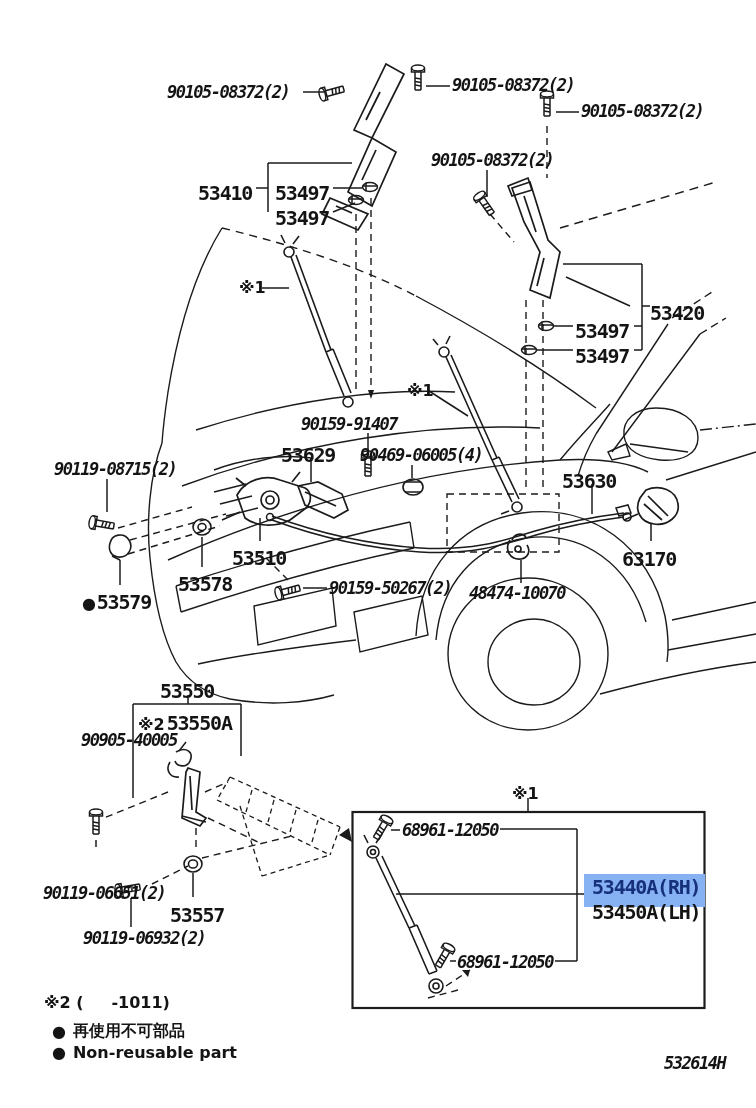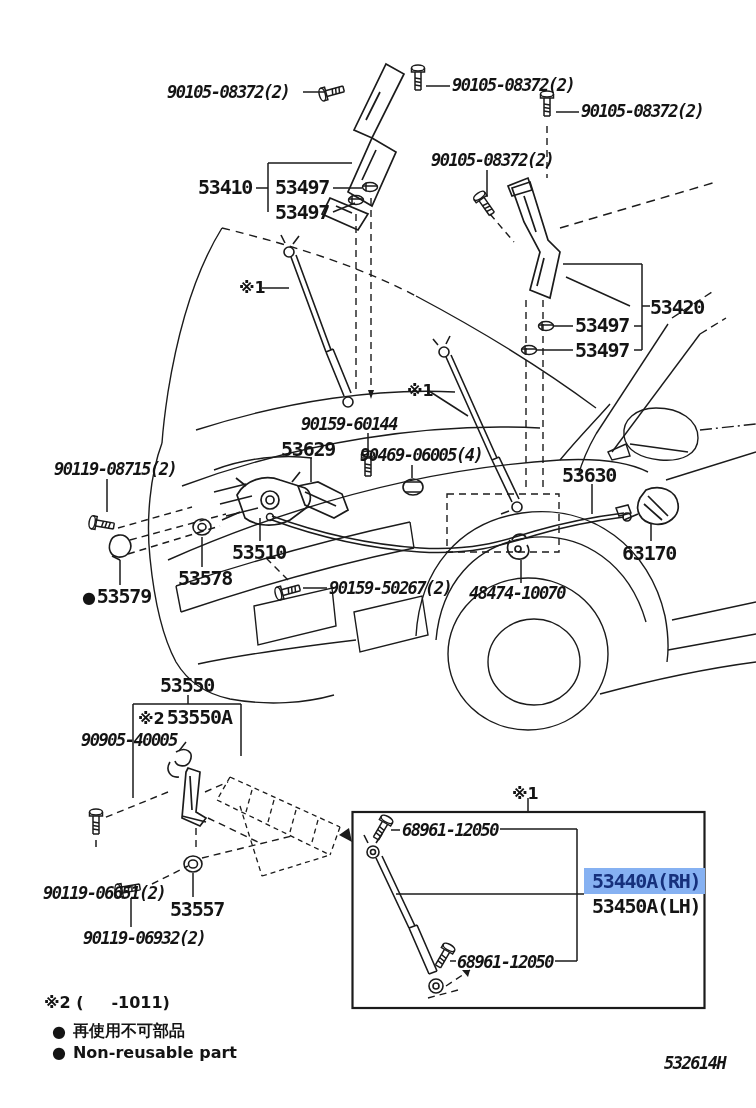--- a/index.html
+++ b/index.html
@@ -2,24 +2,24 @@
 <html><head>
 <meta charset="utf-8">
 <style>
   html,body{margin:0;padding:0;}
   body{width:756px;height:1108px;background:#ffffff;position:relative;overflow:hidden;
        font-family:"DejaVu Sans Mono","DejaVu Sans",monospace;color:#141414;}
   #art{position:absolute;left:0;top:0;}
   .pn{position:absolute;font-weight:bold;font-size:17px;letter-spacing:-1.5px;line-height:18px;
       white-space:pre;color:#141414;font-style:italic;}
   .pn-lg{position:absolute;font-weight:bold;font-size:20px;letter-spacing:-1.2px;line-height:22px;
-      white-space:pre;color:#141414;}
+      white-space:pre;color:#141414;margin-top:6px;}
   .note{position:absolute;font-weight:bold;font-size:16px;line-height:17px;
       font-family:"DejaVu Sans",sans-serif;color:#141414;white-space:pre;}
-  .hl{background:#86b1f2;color:#16307c;padding:1px 5px 1px 8px;margin-left:-8px;}
+  .hl{background:#86b1f2;color:#16307c;padding:1px 5px 8px 8px;margin-left:-8px;}
   .row{display:flex;align-items:baseline;gap:2px;}
   .ref-inline{font-family:"DejaVu Sans",sans-serif;font-size:16px;font-weight:bold;letter-spacing:0;}
   .legend-row{position:absolute;display:flex;align-items:center;gap:7px;font-weight:bold;
       font-size:16px;font-family:"DejaVu Sans",sans-serif;color:#141414;}
   .dot{font-size:16px;line-height:16px;font-family:"DejaVu Sans",sans-serif;}
 </style>
 </head>
 <body>
 
 <svg id="art" width="756" height="1108" viewBox="0 0 756 1108">
@@ -268,21 +268,21 @@
 <div class="pn-lg" style="left:275px;top:176px">53497</div>
 <div class="pn-lg" style="left:275px;top:201px">53497</div>
 
 <div class="note" style="left:239px;top:279px">※1</div>
 <div class="note" style="left:407px;top:382px">※1</div>
 
 <div class="pn-lg" style="left:650px;top:296px">53420</div>
 <div class="pn-lg" style="left:575px;top:314px">53497</div>
 <div class="pn-lg" style="left:575px;top:339px">53497</div>
 
-<div class="pn" style="left:301px;top:415px">90159-60144</div>
+<div class="pn" style="left:301px;top:415px">90159-91407</div>
 <div class="pn-lg" style="left:281px;top:438px">53629</div>
 <div class="pn" style="left:360px;top:446px">90469-06005(4)</div>
 <div class="pn-lg" style="left:562px;top:464px">53630</div>
 <div class="pn" style="left:54px;top:460px">90119-08715(2)</div>
 
 <div class="pn-lg" style="left:232px;top:541px">53510</div>
 <div class="pn-lg" style="left:178px;top:567px">53578</div>
 <div class="pn-lg row" style="left:82px;top:585px"><span class="dot">●</span><span>53579</span></div>
 
 <div class="pn" style="left:329px;top:579px">90159-50267(2)</div>

